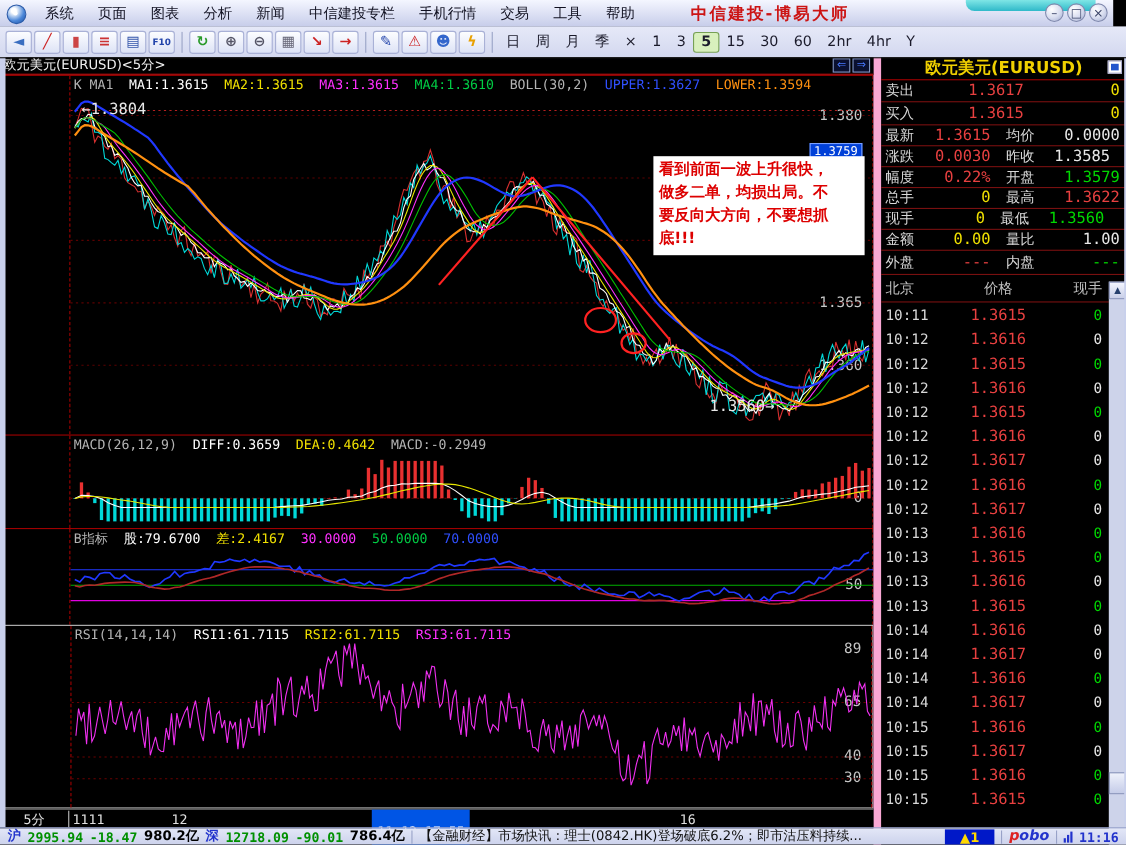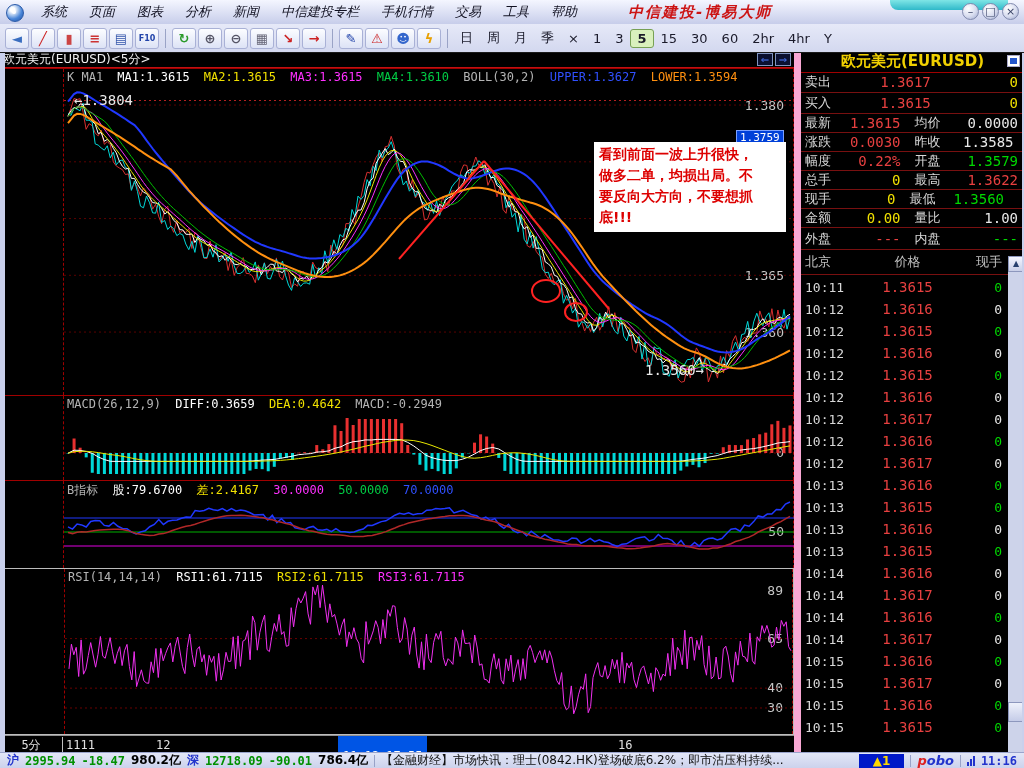--- a/index.html
+++ b/index.html
@@ -1,20 +1,20 @@
 <!DOCTYPE html>
 <html><head>
 <meta charset="utf-8">
 <style>
   html,body{margin:0;padding:0;background:#666;}
   #app{position:relative;width:1024px;height:768px;background:#000;overflow:hidden;
        font-family:"DejaVu Sans",sans-serif;-webkit-font-smoothing:none;}
   
-  .menubar{position:absolute;top:0;left:0;right:0;height:24px;
-           background:linear-gradient(#f4f6ff,#c7cdea);border-bottom:1px solid #98a2c8;z-index:30;font-style:italic;}
+  .menubar{position:absolute;top:0;left:0;right:12px;height:24px;
+           background:linear-gradient(#f4f6ff,#c7cdea);border-bottom:1px solid #98a2c8;z-index:30;}
   .app-icon{position:absolute;left:6px;top:4px;width:16px;height:16px;border-radius:50%;
             background:radial-gradient(circle at 35% 30%,#fff 15%,#4a86d8 60%,#1d4fa0);border:1px solid #2a5aa8;}
   .app-icon:after{content:"";position:absolute;left:5px;top:5px;width:4px;height:4px;border-radius:50%;background:#fff;}
   #menus{position:absolute;left:30px;top:0;height:24px;display:flex;align-items:center;}
   .menu-item{padding:3px 11px;font-size:13px;color:#101020;cursor:default;white-space:nowrap;}
   .win-title{position:absolute;left:628px;top:3px;font-size:15px;font-weight:bold;color:#cc1414;letter-spacing:2px;white-space:nowrap;}
   .teal-deco{position:absolute;right:16px;top:0;width:118px;height:10px;background:linear-gradient(#7fe6e6,#2fb9c9);border-radius:0 0 0 8px;}
   .win-btns{position:absolute;right:5px;top:3px;display:flex;gap:3px;}
   .win-btn{width:17px;height:17px;border-radius:50%;border:1px solid #8089ad;color:#3a4468;
            background:radial-gradient(circle at 35% 30%,#ffffff,#d7dcef 55%,#9ea9cd);
@@ -420,21 +420,21 @@
         <div class="qrow" style="top: 62px; height: 19px; grid-template-columns: 44px 1fr 48px 1fr;">
           <span class="lab">最新</span>
           <span class="num v-red" style="text-align: right; padding-right: 10px;">1.3615</span>
           <span class="lab">均价</span>
           <span class="num v-wht" style="text-align: right; padding-right: 6px;">0.0000</span>
         </div>
         <div class="qrow" style="top: 81px; height: 19px; grid-template-columns: 44px 1fr 48px 1fr;">
           <span class="lab">涨跌</span>
           <span class="num v-red" style="text-align: right; padding-right: 10px;">0.0030</span>
           <span class="lab">昨收</span>
-          <span class="num v-wht" style="text-align: center; padding-right: 6px;">1.3585</span>
+          <span class="num v-wht" style="text-align: left; padding-right: 6px;">1.3585</span>
         </div>
         <div class="qrow" style="top: 100px; height: 19px; grid-template-columns: 44px 1fr 48px 1fr;">
           <span class="lab">幅度</span>
           <span class="num v-red" style="text-align: right; padding-right: 10px;">0.22%</span>
           <span class="lab">开盘</span>
           <span class="num v-grn" style="text-align: right; padding-right: 6px;">1.3579</span>
         </div>
         <div class="qrow" style="top: 119px; height: 19px; grid-template-columns: 44px 1fr 48px 1fr;">
           <span class="lab">总手</span>
           <span class="num v-yel" style="text-align: right; padding-right: 10px;">0</span>

